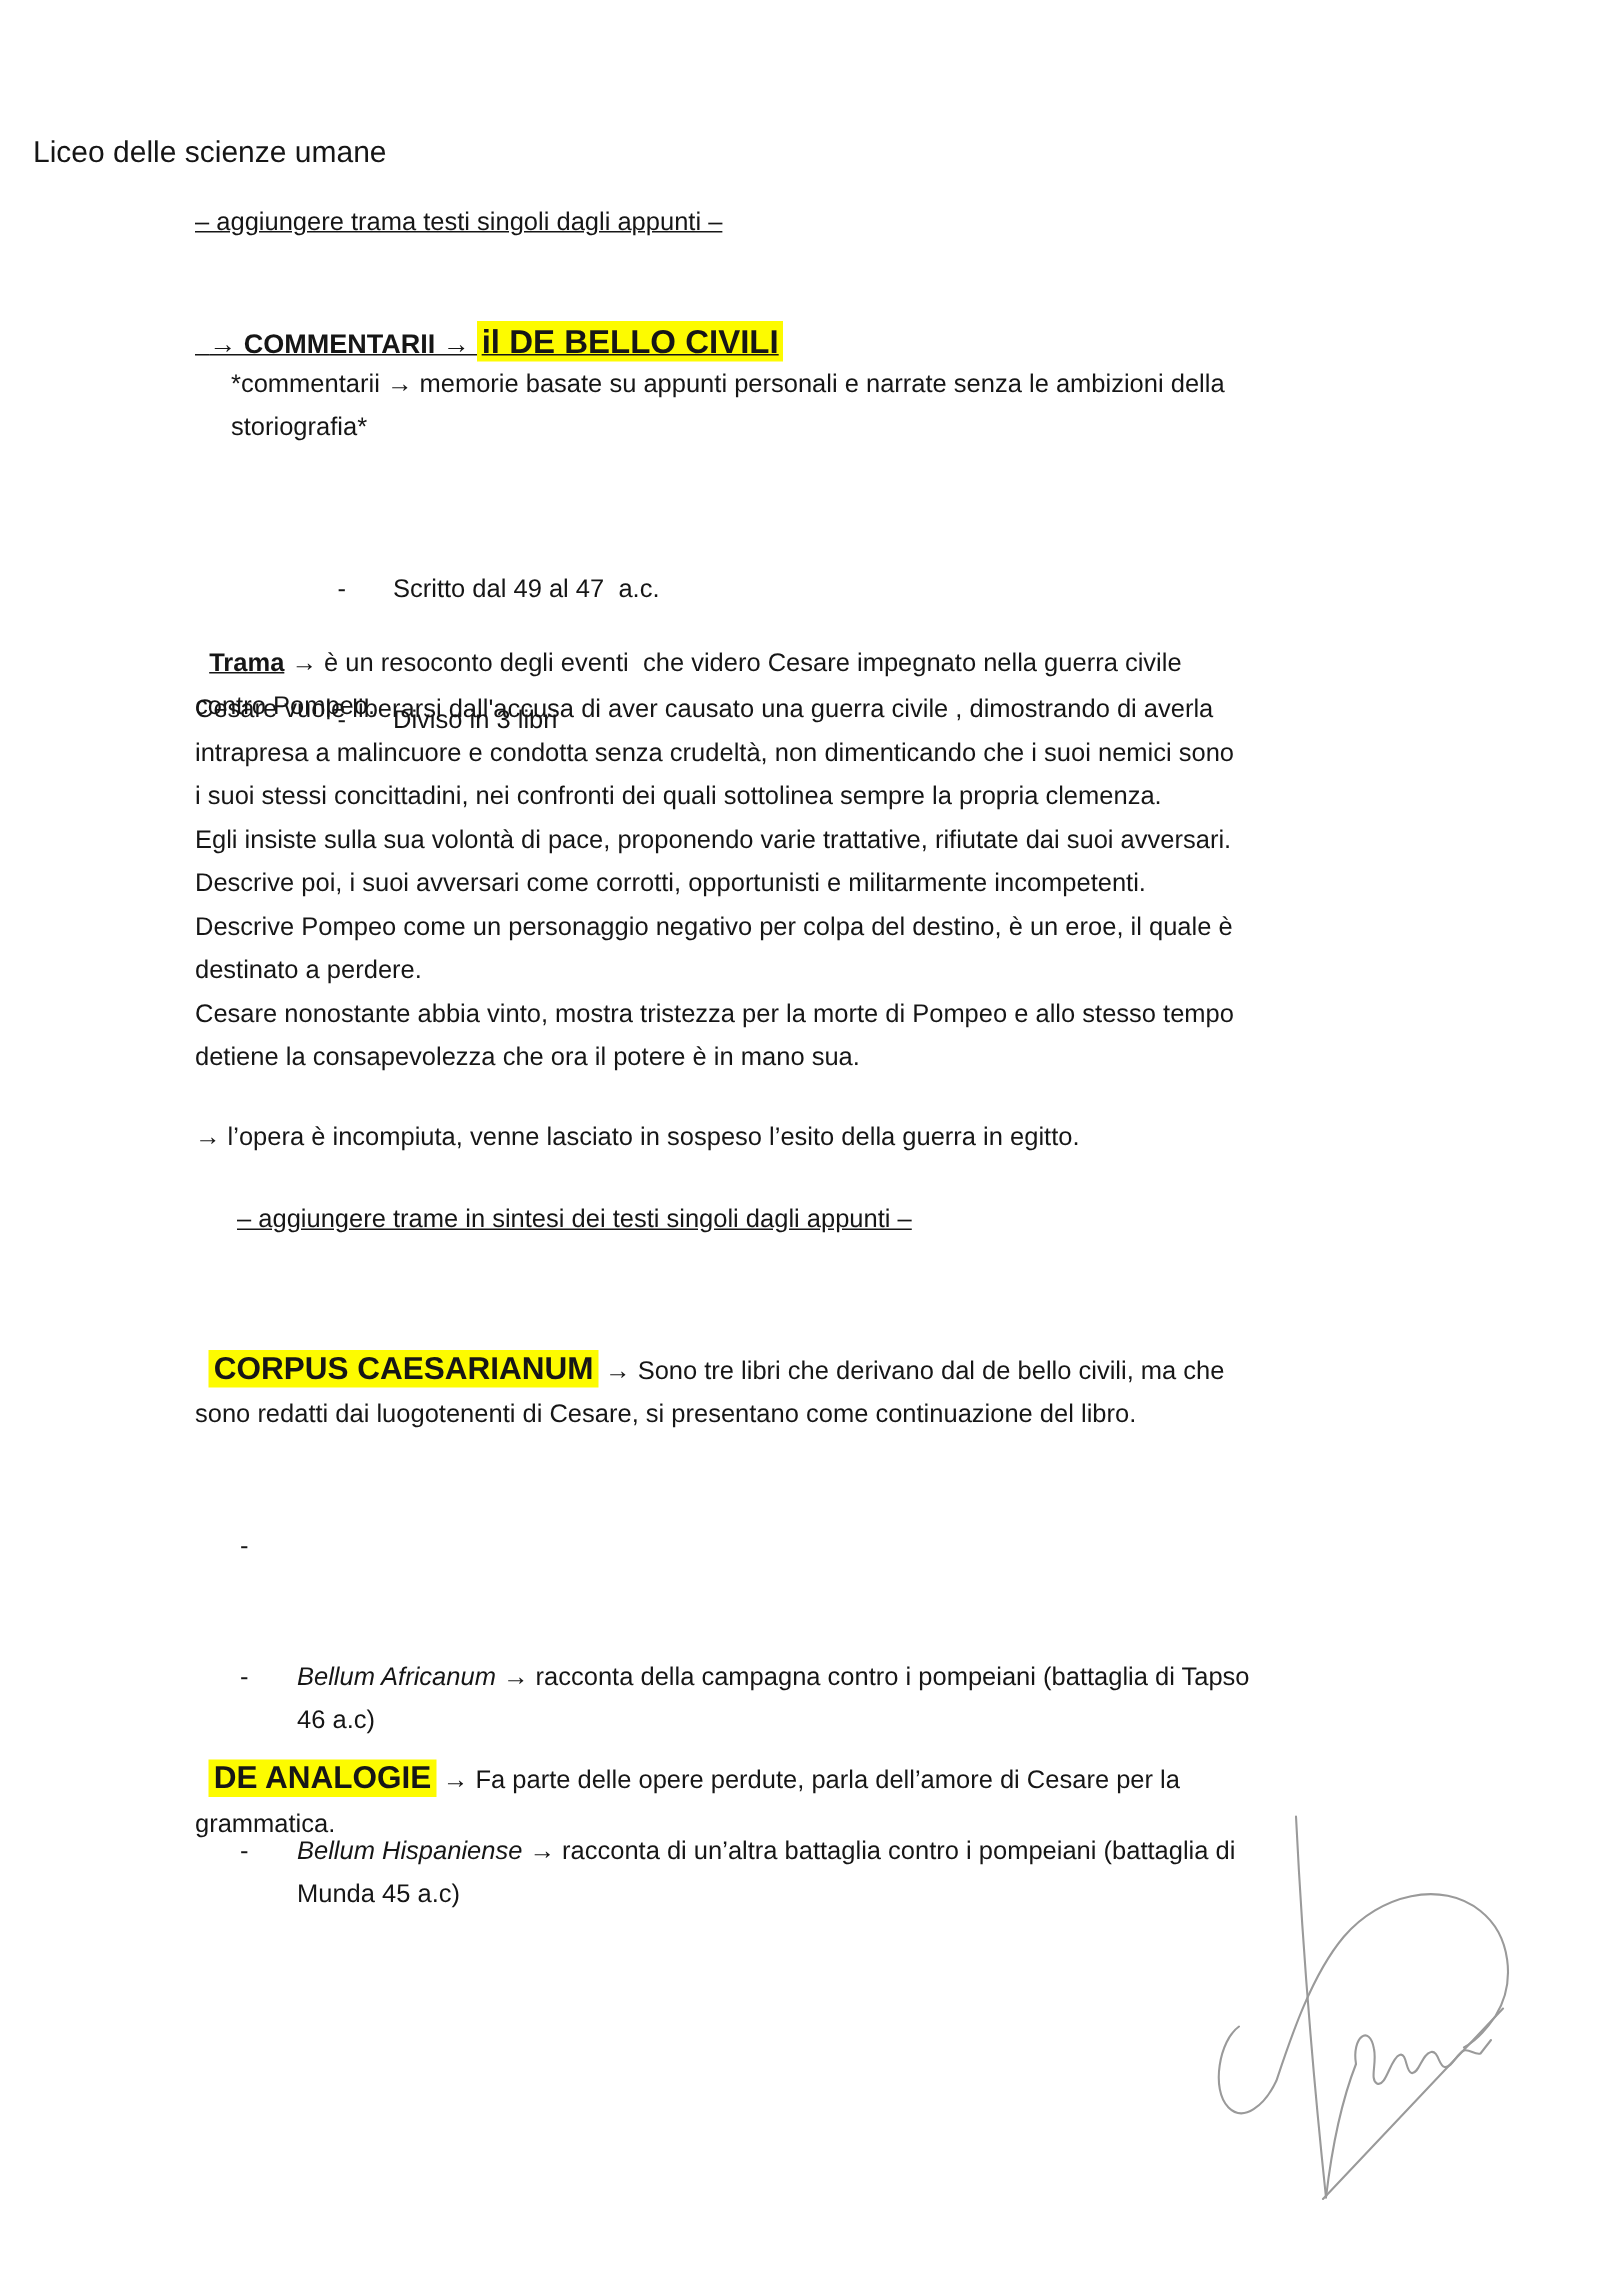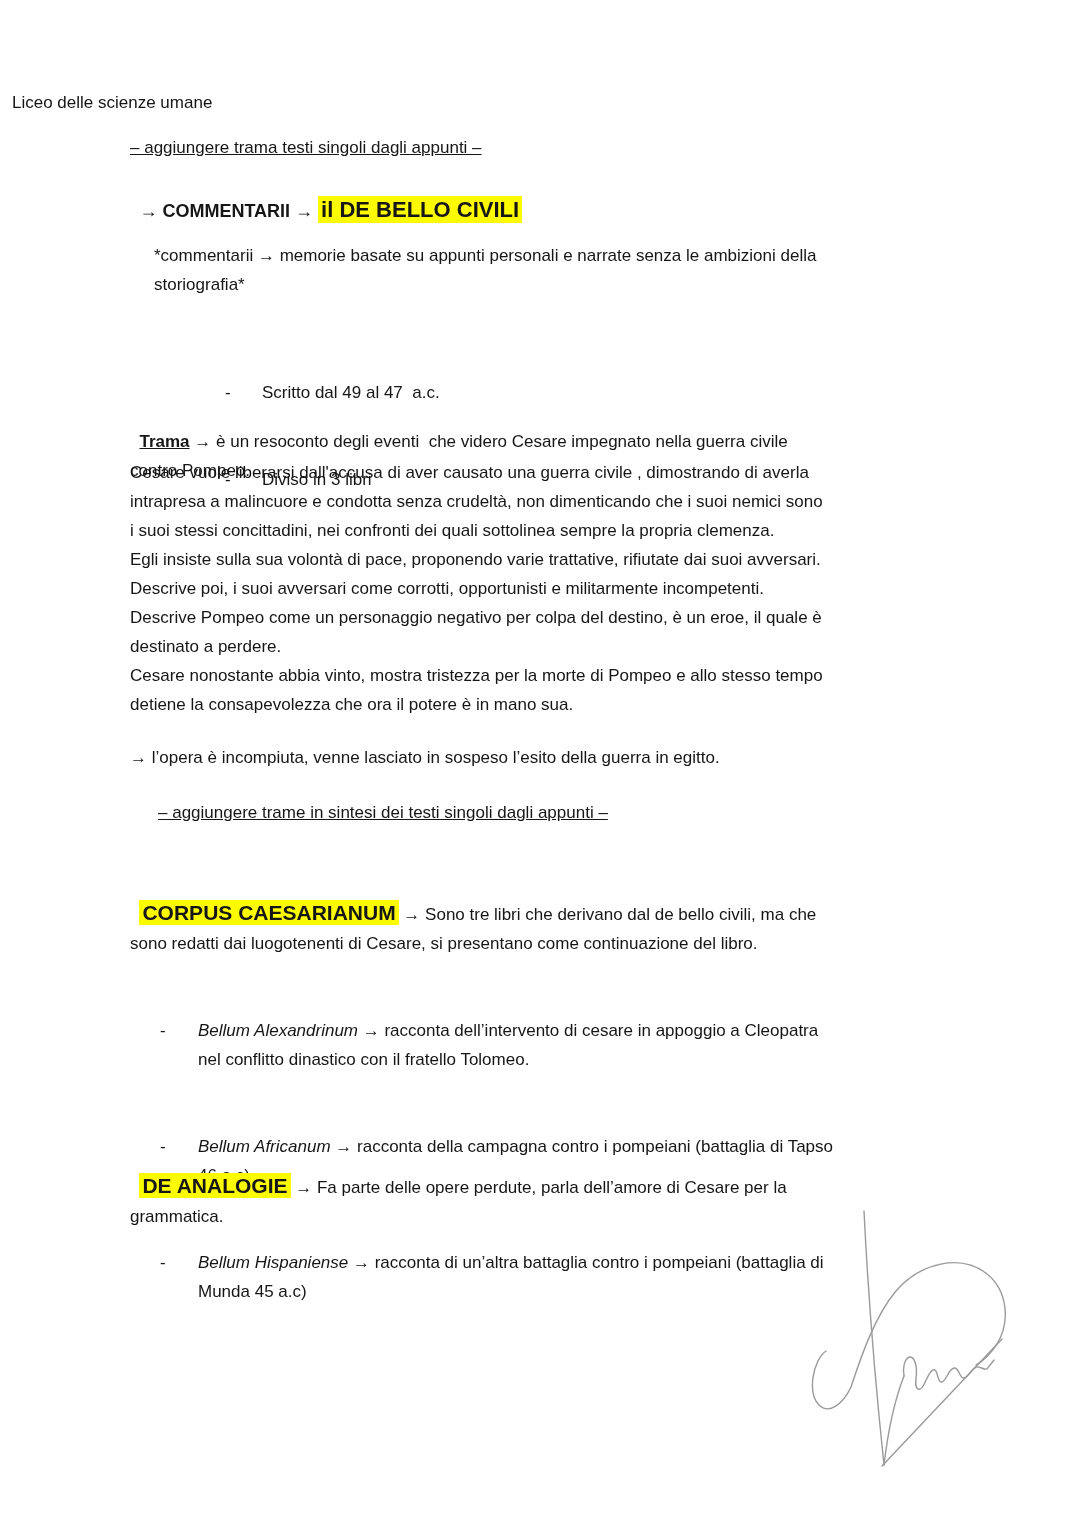--- a/index.html
+++ b/index.html
@@ -11,23 +11,23 @@
   body {
     position: relative;
     width: 1080px;
     height: 1527px;
     font-family: "Liberation Sans", sans-serif;
     color: #161616;
     overflow: hidden;
   }
   .abs { position: absolute; }
   .doc-header {
-    left: 12px;
+    left: 22px;
     top: 30px;
-    font-size: 17px;
+    font-size: 20px;
     line-height: 29px;
     white-space: pre-wrap;
   }
   .block {
     left: 130px;
     width: 840px;
     font-size: 17px;
     line-height: 29px;
     white-space: pre-wrap;
   }
@@ -57,21 +57,21 @@
     align-items: flex-start;
   }
   .facts .list-row { margin-left: 95px; }
   .facts .marker { flex: 0 0 37px; }
   .bella .list-row { margin-left: 30px; }
   .bella .marker { flex: 0 0 38px; }
   .marker { white-space: pre; }
   .item-text { white-space: pre-wrap; }
   .italic-lead { font-style: italic; }
   #note-top      { top: 133px; }
-  #heading-commentarii { top: 163px; line-height: 31px; }
+  #heading-commentarii { top: 181px; line-height: 31px; text-decoration: underline; }
   #def-commentarii { top: 241px; margin-left: 24px; }
   #facts-list    { top: 320px; }
   #para-trama    { top: 398px; }
   #para-body     { top: 458px; }
   #note-opera    { top: 743px; }
   #note-mid      { top: 798px; margin-left: 28px; }
   #para-corpus   { top: 869px; }
   #bella-list    { top: 958px; }
   #para-analogie { top: 1142px; }
   #signature {
@@ -134,22 +134,20 @@
 <div id="note-mid" class="abs block underlined">– aggiungere trame in sintesi dei testi singoli dagli appunti –</div>
 
 <div id="para-corpus" class="abs block">
   <span class="h-mid hl">CORPUS CAESARIANUM</span><span> → Sono tre libri che derivano dal de bello civili, ma che
 sono redatti dai luogotenenti di Cesare, si presentano come continuazione del libro.</span>
 </div>
 
 <div id="bella-list" class="abs block bella">
   <div class="list-row">
     <span class="marker">-</span>
-    <span class="item-text"><span class="italic-lead">Bellum Alexandrinum</span><span> → racconta dell’intervento di cesare in appoggio a Cleopatra
-nel conflitto dinastico con il fratello Tolomeo.</span></span>
   </div>
   <div class="list-row">
     <span class="marker">-</span>
     <span class="item-text"><span class="italic-lead">Bellum Africanum</span><span> → racconta della campagna contro i pompeiani (battaglia di Tapso
 46 a.c)</span></span>
   </div>
   <div class="list-row">
     <span class="marker">-</span>
     <span class="item-text"><span class="italic-lead">Bellum Hispaniense</span><span> → racconta di un’altra battaglia contro i pompeiani (battaglia di
 Munda 45 a.c)</span></span>

